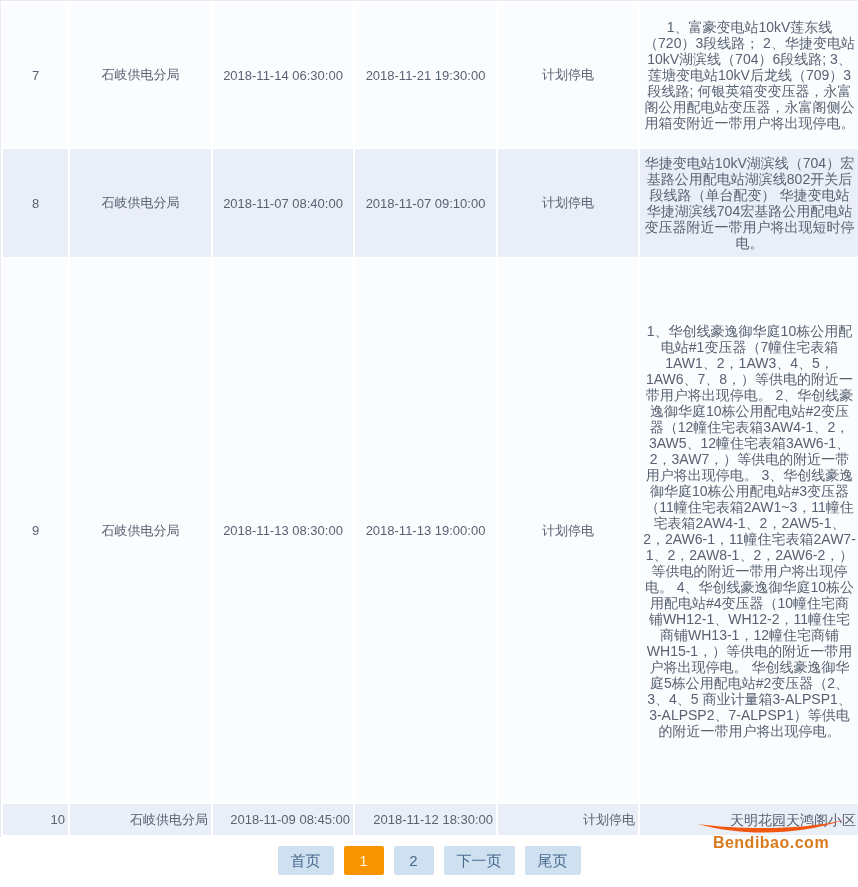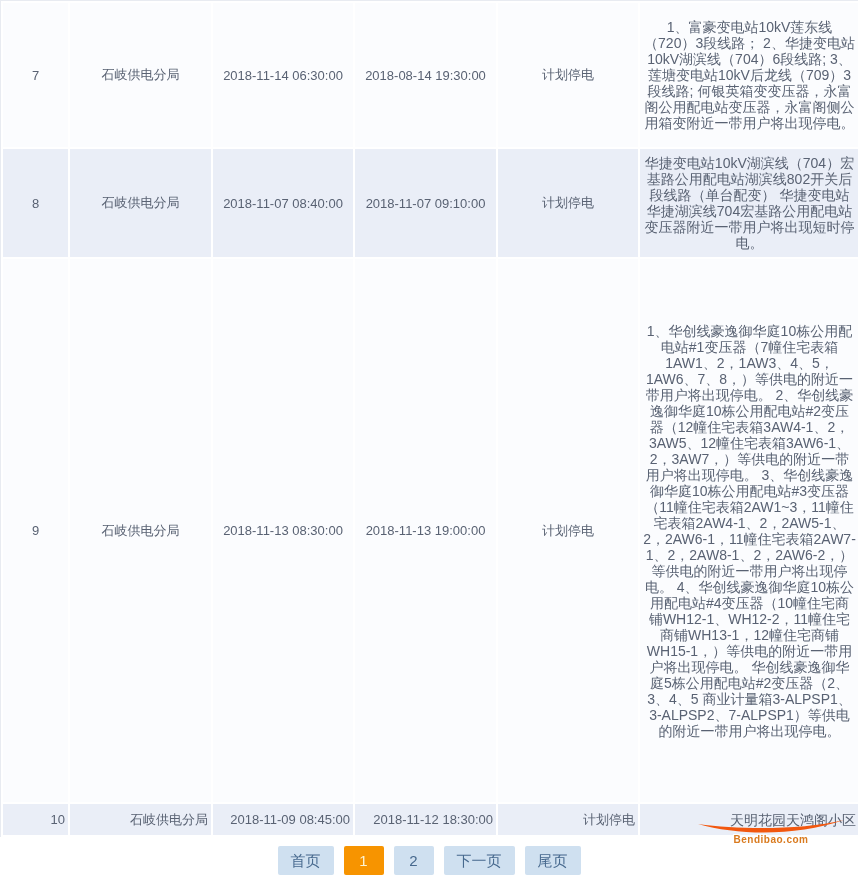--- a/index.html
+++ b/index.html
@@ -96,21 +96,21 @@
     color:var(--logo-orange);
     letter-spacing:2px;
     line-height:30px;
     text-shadow:
       -1px -1px 0 #fff, 1px -1px 0 #fff,
       -1px  1px 0 #fff, 1px  1px 0 #fff;
     white-space:nowrap;
   }
   .wm-swoosh{display:block;margin:-5px auto 0;}
   .wm-site{
-    font-size:10px;
+    font-size:16px;
     font-weight:bold;
     color:var(--logo-brown);
     letter-spacing:0.5px;
     margin-top:-1px;
     text-shadow:
       -1px -1px 0 #fff, 1px -1px 0 #fff,
       -1px  1px 0 #fff, 1px  1px 0 #fff;
   }
 </style>
 </head>
@@ -124,21 +124,21 @@
         <col style="width:140px">
       <col style="width:141px">
         <col style="width:140px">
         <col style="width:219px">
     </colgroup>
     <tbody>
       <tr class="r7">
         <td>7</td>
         <td>石岐供电分局</td>
         <td class="time">2018-11-14 06:30:00</td>
-        <td class="time">2018-08-14 19:30:00</td>
+        <td class="time">2018-11-21 19:30:00</td>
         <td>计划停电</td>
         <td class="desc">1、富豪变电站10kV莲东线（720）3段线路； 2、华捷变电站10kV湖滨线（704）6段线路; 3、莲塘变电站10kV后龙线（709）3段线路; 何银英箱变变压器，永富阁公用配电站变压器，永富阁侧公用箱变附近一带用户将出现停电。</td>
       </tr>
       <tr class="r8 alt">
         <td>8</td>
         <td>石岐供电分局</td>
         <td class="time">2018-11-07 08:40:00</td>
         <td class="time">2018-11-07 09:10:00</td>
         <td>计划停电</td>
         <td class="desc">华捷变电站10kV湖滨线（704）宏基路公用配电站湖滨线802开关后段线路（单台配变） 华捷变电站华捷湖滨线704宏基路公用配电站变压器附近一带用户将出现短时停电。</td>

